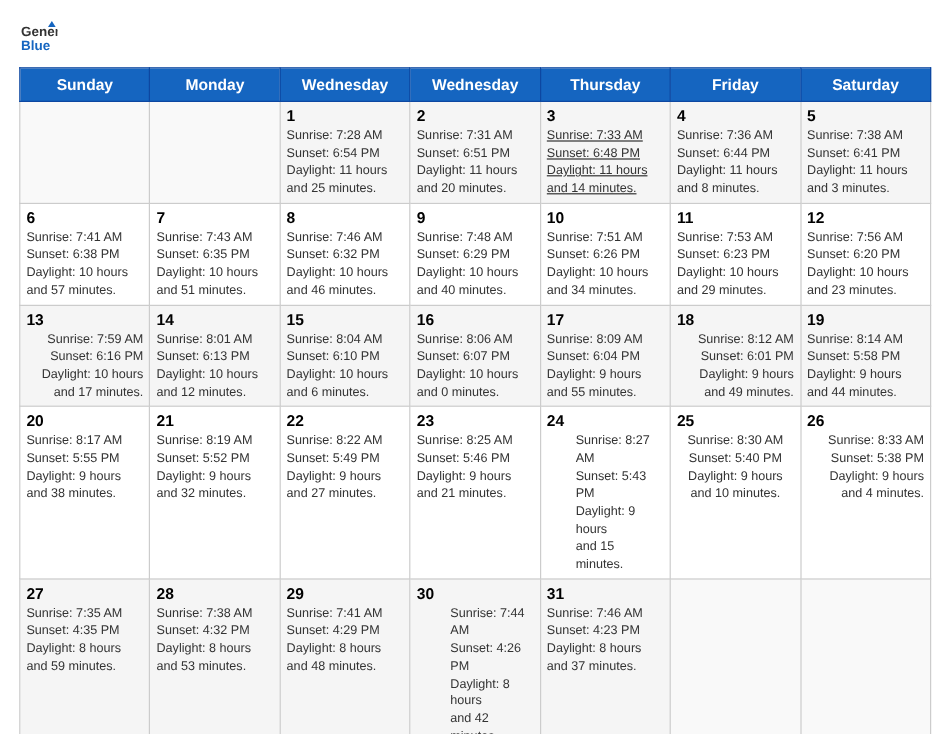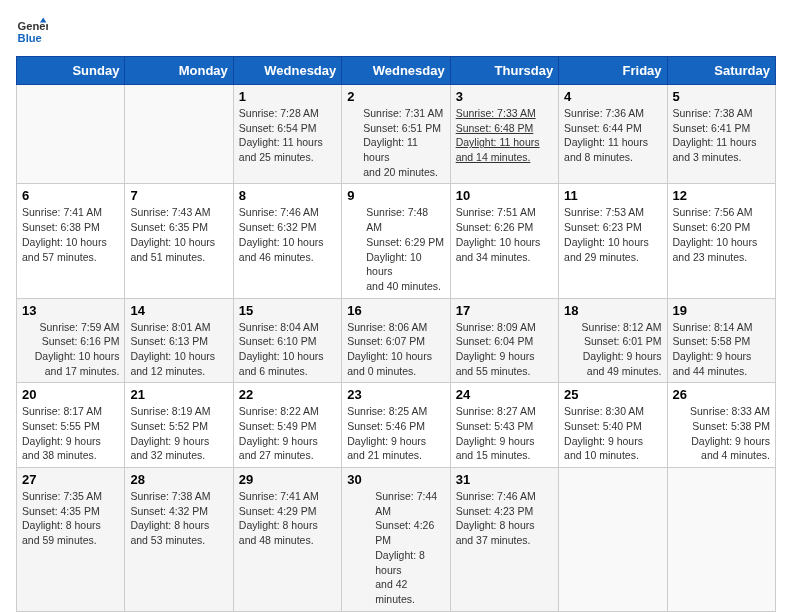--- a/index.html
+++ b/index.html
@@ -39,21 +39,21 @@
       color: #555;
     }
     table {
       width: 100%;
       border-collapse: collapse;
       font-size: 11px;
     }
     thead tr th {
       background-color: #1565c0;
       color: #fff;
-      text-align: right;
+      text-align: center;
       padding: 6px 5px;
       font-size: 13px;
       font-weight: bold;
       border: 1px solid #0d47a1;
     }
     tbody tr td {
       border: 1px solid #ccc;
       padding: 4px 5px;
       vertical-align: top;
       width: calc(100% / 7);
@@ -116,21 +116,21 @@
         <td class="empty-cell"></td>
         <td>
           <span class="day-number">1</span>
           <div class="day-info" style="white-space: pre-line;">Sunrise: 7:28 AM
 Sunset: 6:54 PM
 Daylight: 11 hours
 and 25 minutes.</div>
         </td>
         <td>
           <span class="day-number">2</span>
-          <div class="day-info" style="white-space: pre-line; margin-left: 16px;">Sunrise: 7:31 AM
+          <div class="day-info" style="white-space: pre-line;">Sunrise: 7:31 AM
 Sunset: 6:51 PM
 Daylight: 11 hours
 and 20 minutes.</div>
         </td>
         <td>
           <span class="day-number">3</span>
           <div class="day-info" style="white-space: pre-line; text-decoration: underline;">Sunrise: 7:33 AM
 Sunset: 6:48 PM
 Daylight: 11 hours
 and 14 minutes.</div>
@@ -167,21 +167,21 @@
         </td>
         <td>
           <span class="day-number">8</span>
           <div class="day-info" style="white-space: pre-line;">Sunrise: 7:46 AM
 Sunset: 6:32 PM
 Daylight: 10 hours
 and 46 minutes.</div>
         </td>
         <td>
           <span class="day-number">9</span>
-          <div class="day-info" style="white-space: pre-line; margin-left: 19px;">Sunrise: 7:48 AM
+          <div class="day-info" style="white-space: pre-line;">Sunrise: 7:48 AM
 Sunset: 6:29 PM
 Daylight: 10 hours
 and 40 minutes.</div>
         </td>
         <td>
           <span class="day-number">10</span>
           <div class="day-info" style="white-space: pre-line;">Sunrise: 7:51 AM
 Sunset: 6:26 PM
 Daylight: 10 hours
 and 34 minutes.</div>
@@ -276,28 +276,28 @@
         </td>
         <td>
           <span class="day-number">23</span>
           <div class="day-info" style="white-space: pre-line;">Sunrise: 8:25 AM
 Sunset: 5:46 PM
 Daylight: 9 hours
 and 21 minutes.</div>
         </td>
         <td>
           <span class="day-number">24</span>
-          <div class="day-info" style="white-space: pre-line;">Sunrise: 8:27 AM
+          <div class="day-info" style="white-space: pre-line; margin-left: 24px;">Sunrise: 8:27 AM
 Sunset: 5:43 PM
 Daylight: 9 hours
 and 15 minutes.</div>
         </td>
         <td>
           <span class="day-number">25</span>
-          <div class="day-info" style="white-space: pre-line;">Sunrise: 8:30 AM
+          <div class="day-info" style="white-space: pre-line; text-align: center;">Sunrise: 8:30 AM
 Sunset: 5:40 PM
 Daylight: 9 hours
 and 10 minutes.</div>
         </td>
         <td>
           <span class="day-number">26</span>
           <div class="day-info" style="white-space: pre-line; text-align: right;">Sunrise: 8:33 AM
 Sunset: 5:38 PM
 Daylight: 9 hours
 and 4 minutes.</div>

